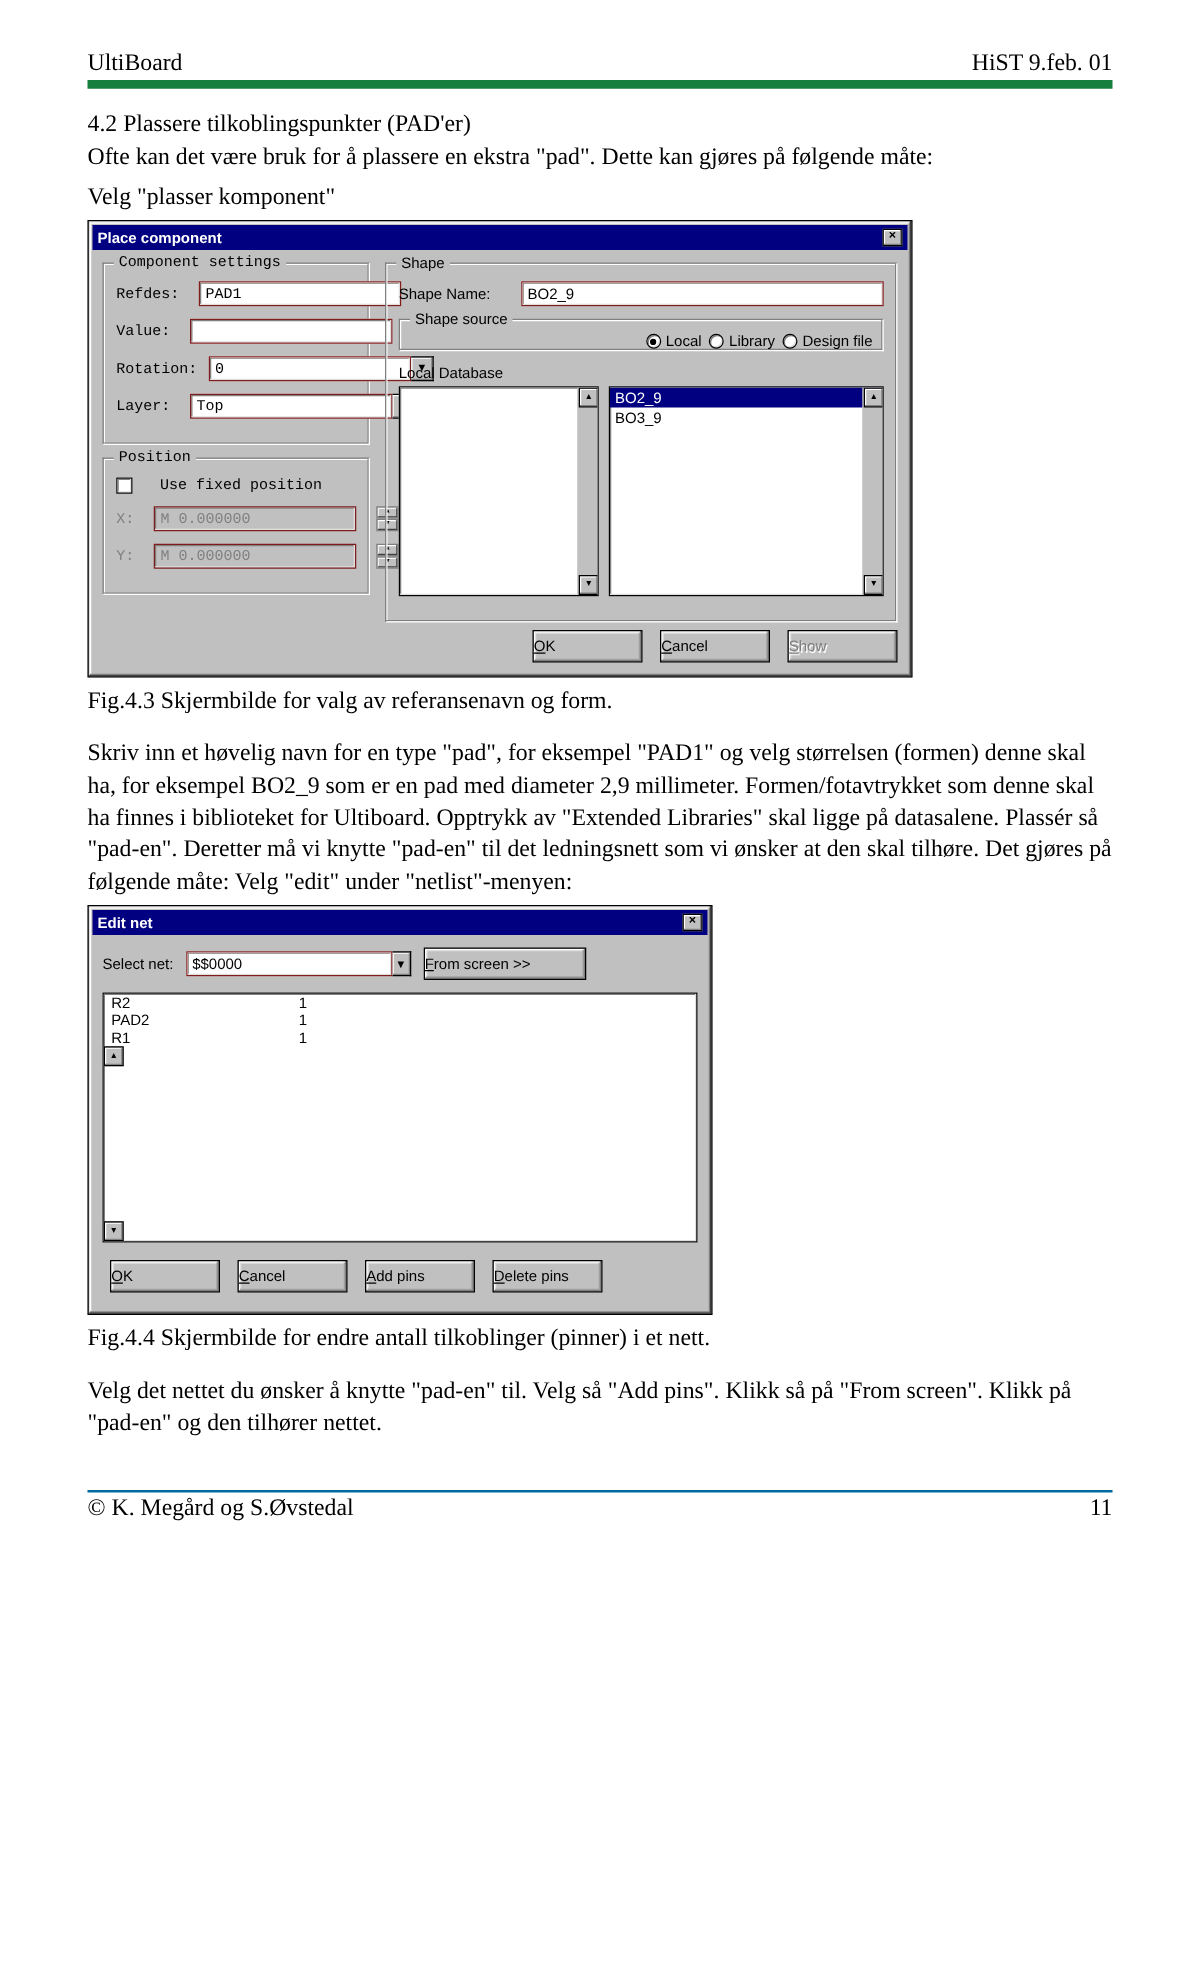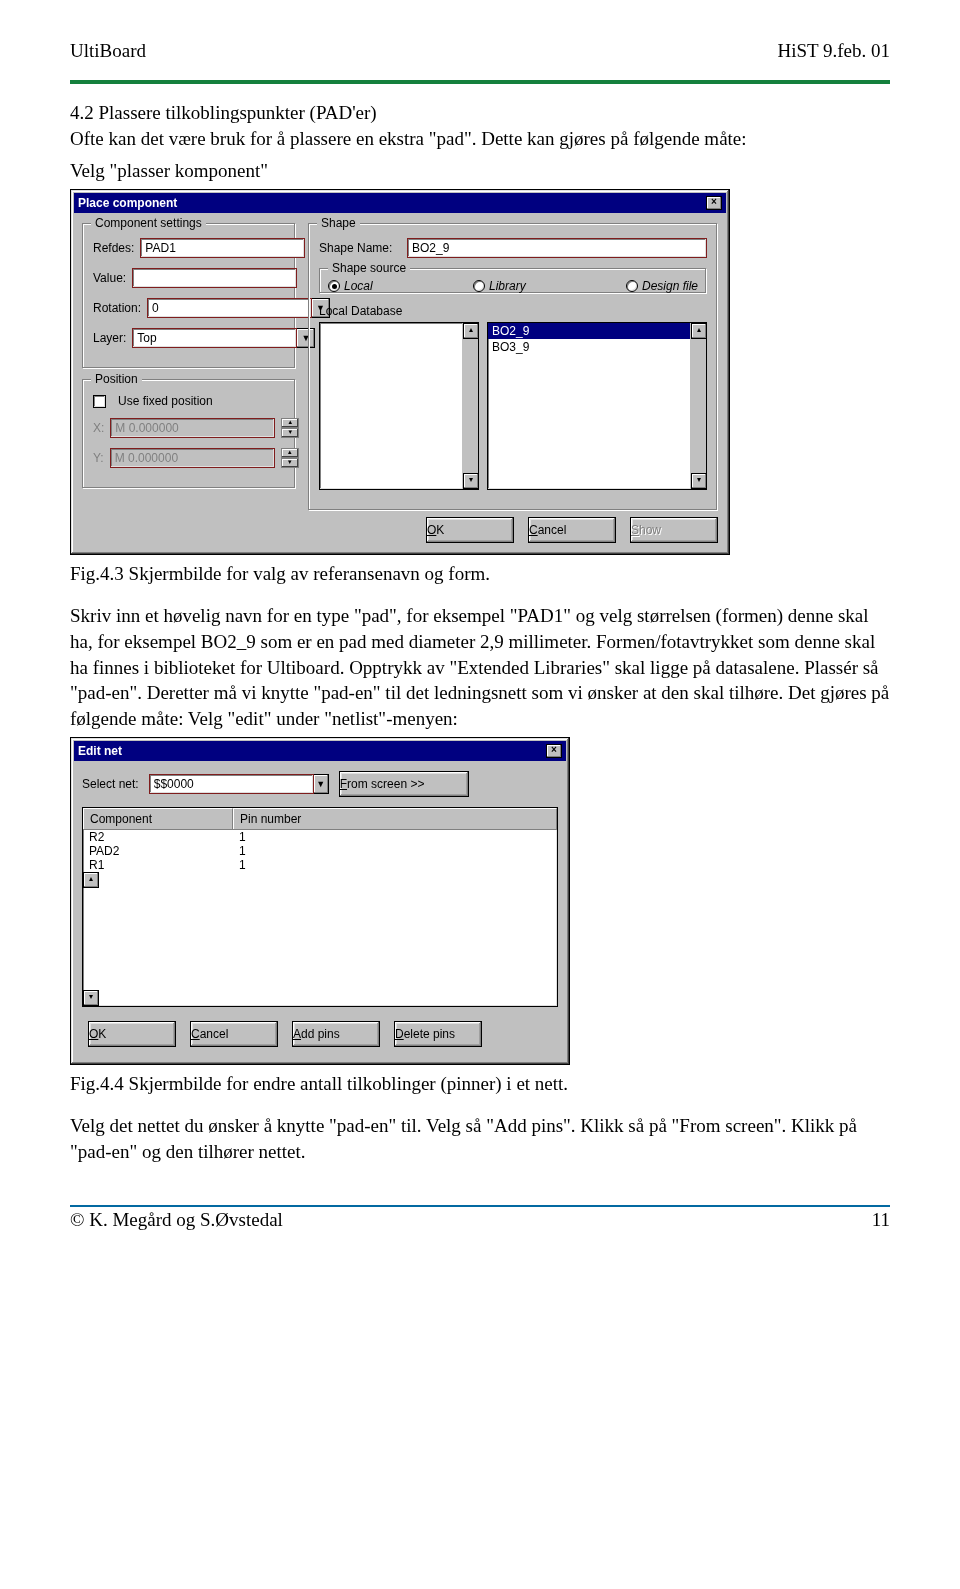--- a/index.html
+++ b/index.html
@@ -8,22 +8,22 @@
     font-size: 19px;
     background: #fff;
     color: #000;
     width: 960px;
     margin: 0 auto;
     padding: 40px 70px 40px 70px;
   }
   .header-row {
     display: flex;
     justify-content: space-between;
-    border-bottom: 4px solid #15803d;
-    padding-bottom: 18px;
+    border-bottom: 7px solid #15803d;
+    padding-bottom: 2px;
     margin-bottom: 18px;
   }
   .section-title { margin-bottom: 2px; }
   .body-text { line-height: 1.35; margin-bottom: 6px; }
   .figure-caption { margin-top: 6px; margin-bottom: 18px; }
   .figure-caption2 { margin-top: 6px; margin-bottom: 18px; }
   .footer-row {
     display: flex;
     justify-content: space-between;
     border-top: 2px solid #0369a1;
@@ -73,21 +73,21 @@
     position: relative;
     margin-bottom: 10px;
   }
   .groupbox > .legend {
     position: absolute;
     top: -8px; left: 8px;
     background: #c0c0c0;
     padding: 0 4px;
     font-size: 12px;
   }
-  .row { display: flex; align-items: center; margin-bottom: 10px; gap: 6px; }
+  .row { display: flex; align-items: center; margin-bottom: 10px; gap: 16px; }
   .lbl { width: 58px; }
   .inset-input {
     background: #fff;
     border: 1px solid #7f1d1d;
     box-shadow: inset -1px -1px 0 #dfdfdf, inset 1px 1px 0 #808080;
     height: 20px;
     padding: 1px 4px;
     font-family: inherit;
     font-size: 12px;
     flex: 1;
@@ -164,21 +164,21 @@
     width: 88px;
     text-align: left;
     font-family: inherit;
     font-size: 12px;
     cursor: pointer;
   }
   .win-btn.disabled { color: #808080; text-shadow: 1px 1px 0 #fff; cursor: default; }
   .btn-row { display: flex; justify-content: flex-end; gap: 14px; margin-top: 6px; }
   .btn-row-edit { display: flex; gap: 14px; margin-top: 14px; padding: 0 6px 6px 6px; }
   .place-cols { display: flex; gap: 12px; }
-  .place-left { width: 214px; }
+  .place-left { width: 214px; font-family: Liberation Mono, monospace; }
   .place-right { flex: 1; }
 
   
   .net-table {
     background: #fff;
     border: 1px solid #000;
     box-shadow: inset -1px -1px 0 #dfdfdf, inset 1px 1px 0 #808080;
     position: relative;
     height: 200px;
     font-size: 12px;
@@ -268,21 +268,21 @@
 
       <div class="place-right">
         <div class="groupbox" style="height:100%;">
           <span class="legend">Shape</span>
           <div class="row">
             <span style="width:82px;">Shape Name:</span>
             <input class="inset-input" value="BO2_9" style="">
           </div>
           <div class="groupbox" style="padding:10px 8px 0 8px;">
             <span class="legend">Shape source</span>
-            <div style="display:flex;justify-content:space-between;gap:6px;font-style:italic;">
+            <div style="display:flex;justify-content:flex-end;gap:6px;">
               <label style="display:flex;align-items:center;">
                 <span class="radio checked"></span>
                 <span>Local</span>
               </label>
               <label style="display:flex;align-items:center;">
                 <span class="radio"></span>
                 <span>Library</span>
               </label>
               <label style="display:flex;align-items:center;">
                 <span class="radio"></span>
@@ -330,24 +330,20 @@
   <div class="dlg-body">
     <div class="row" style="gap:10px;">
       <span>Select net:</span>
       <div class="select-wrap" style="max-width:180px;">
         <input class="inset-input" value="$$0000" style="">
         <div class="dropdown-btn">▼</div>
       </div>
       <button class="win-btn" style="width:130px;"><span style="text-decoration:underline;">F</span>rom screen &gt;&gt;</button>
     </div>
     <div class="net-table">
-      <div class="net-head">
-        <div class="col-comp">Component</div>
-        <div class="col-pin">Pin number</div>
-      </div>
       <div class="net-row">
         <div class="col-comp">R2</div>
         <div class="col-pin">1</div>
       </div>
       <div class="net-row">
         <div class="col-comp">PAD2</div>
         <div class="col-pin">1</div>
       </div>
       <div class="net-row">
         <div class="col-comp">R1</div>

